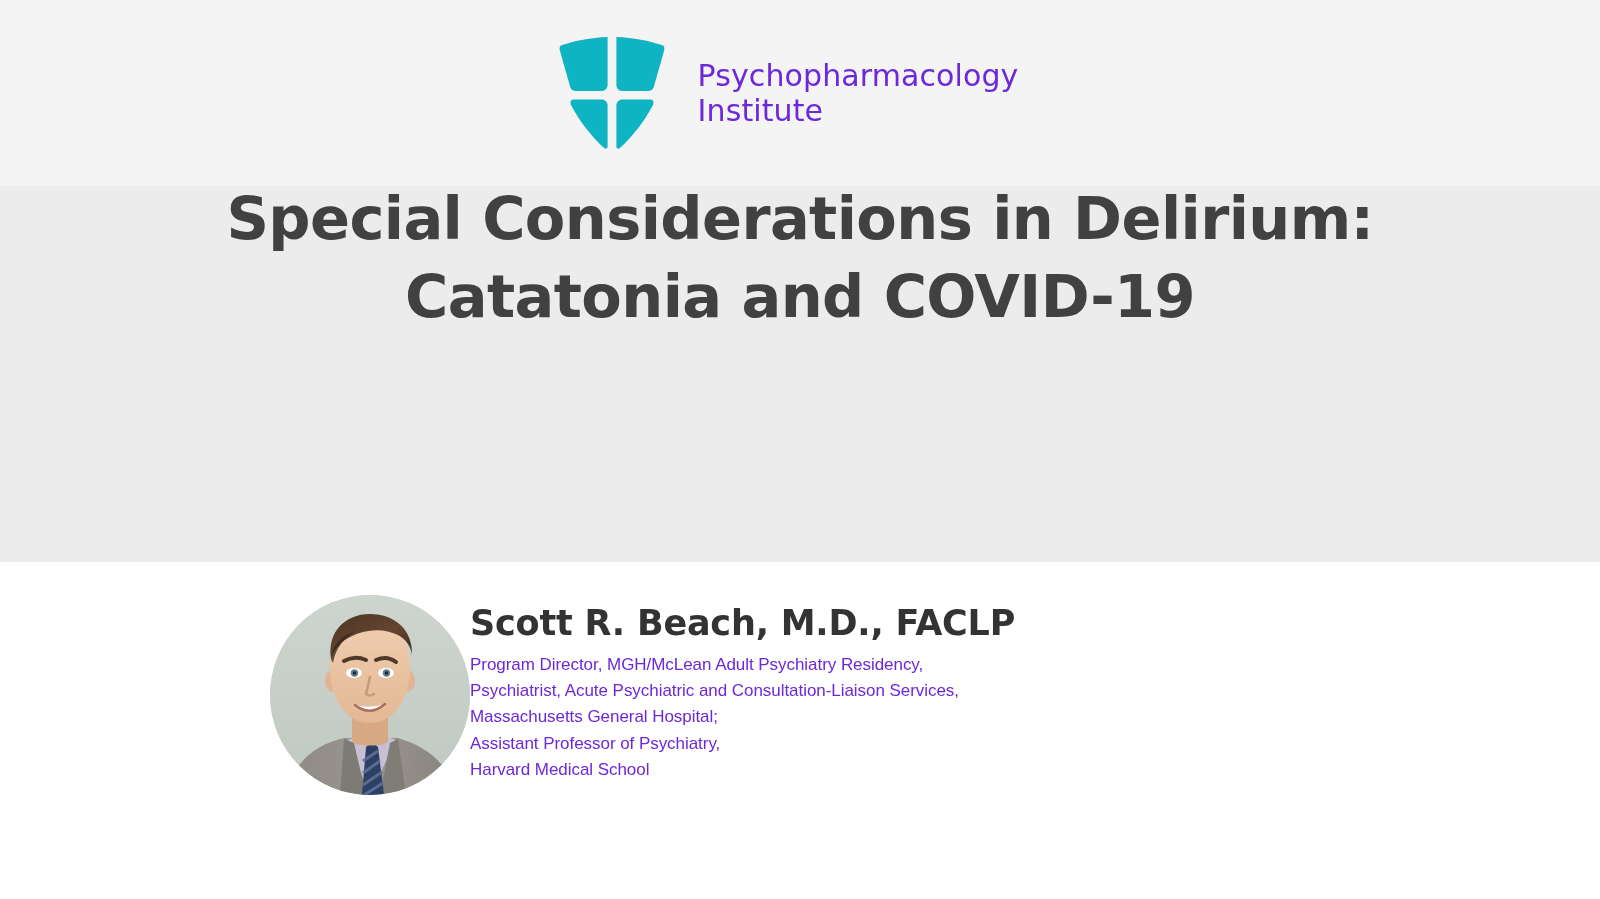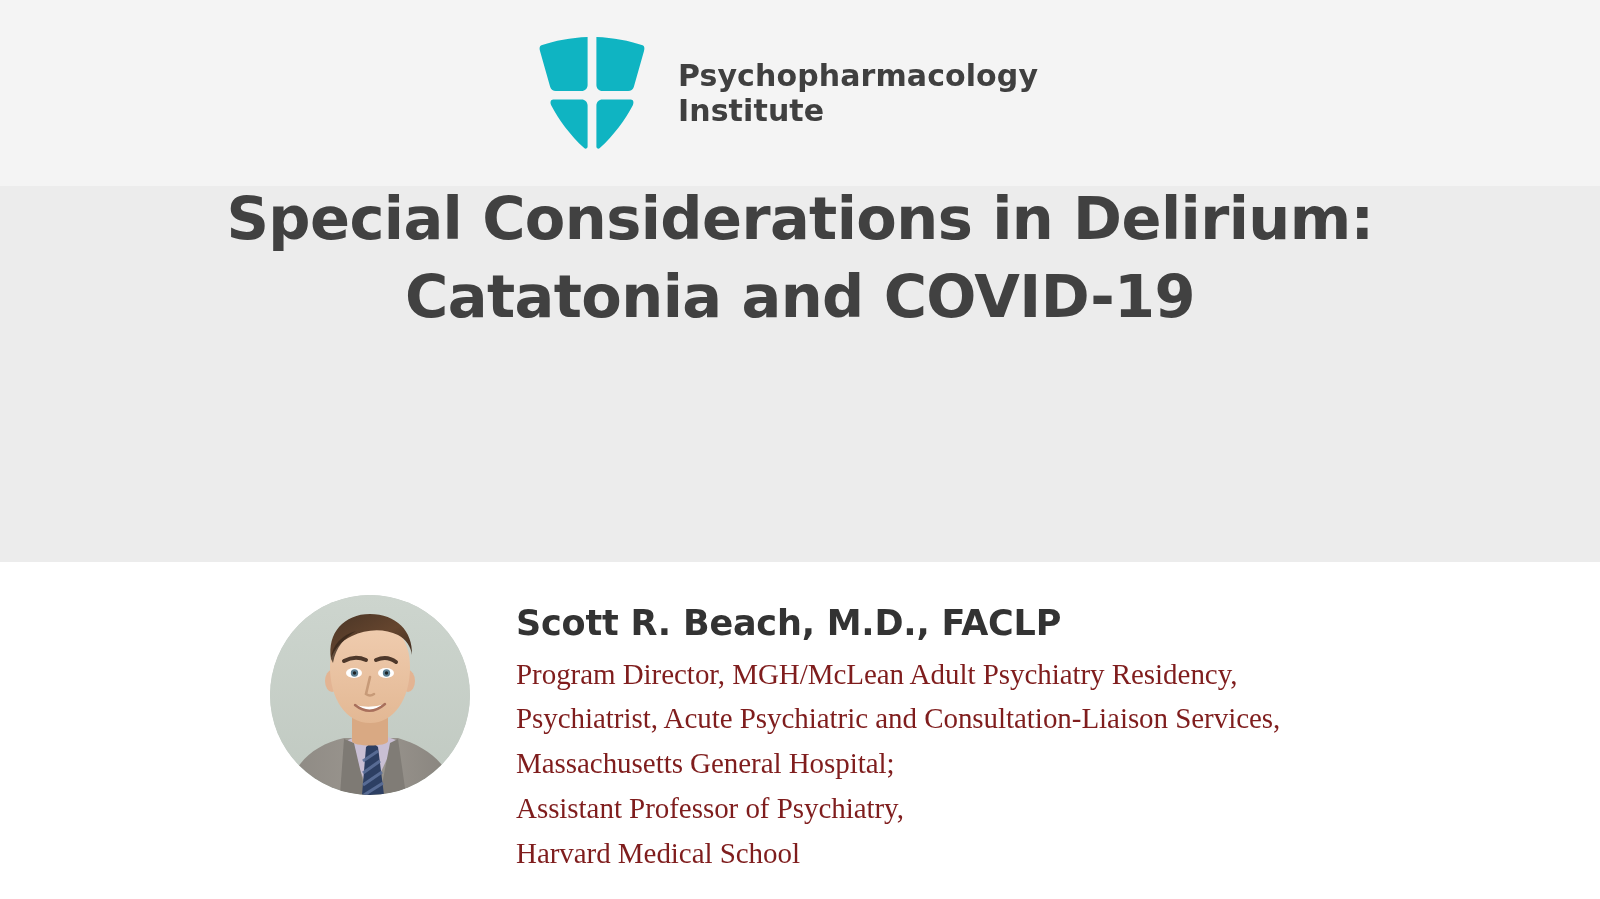--- a/index.html
+++ b/index.html
@@ -40,24 +40,24 @@
     transform: translateX(-12px);
   }
   .brand-mark {
     width: 108px;
     height: 114px;
     display: block;
     flex: 0 0 auto;
   }
   .brand-text {
     font-family: "DejaVu Sans", sans-serif;
-    font-weight: 700;
+    font-weight: 400;
     font-size: 30px;
     line-height: 1.17;
-    color: #404040;
+    color: #6d28d9;
     letter-spacing: 0.1px;
     white-space: pre-line;
   }
 
   
   .title-band {
     height: 376px;
     background: #ececec;
     display: flex;
     align-items: flex-start;
@@ -92,39 +92,38 @@
     width: 200px;
     height: 200px;
     border-radius: 50%;
     overflow: hidden;
     flex: 0 0 auto;
     background: #c3cbc4;
   }
   .avatar svg { display: block; width: 200px; height: 200px; }
 
   .presenter-info {
-    margin-left: 46px;
     padding-top: 9px;
   }
   .presenter-name {
     margin: 0 0 9px 0;
     font-family: "DejaVu Sans", sans-serif;
     font-weight: 700;
     font-size: 35px;
     line-height: 1.1;
     letter-spacing: -0.2px;
     color: #333333;
   }
   .presenter-bio {
     margin: 0;
-    font-family: Liberation Serif, serif;
+    font-family: Liberation Sans, sans-serif;
     font-weight: 400;
-    font-size: 29px;
+    font-size: 17px;
     line-height: 1.55;
-    color: #7f1d1d;
+    color: #6d28d9;
     letter-spacing: -0.05px;
     white-space: pre-line;
   }
 </style>
 </head>
 <body>
 
 <div class="slide">
 
   <div class="header-band">

